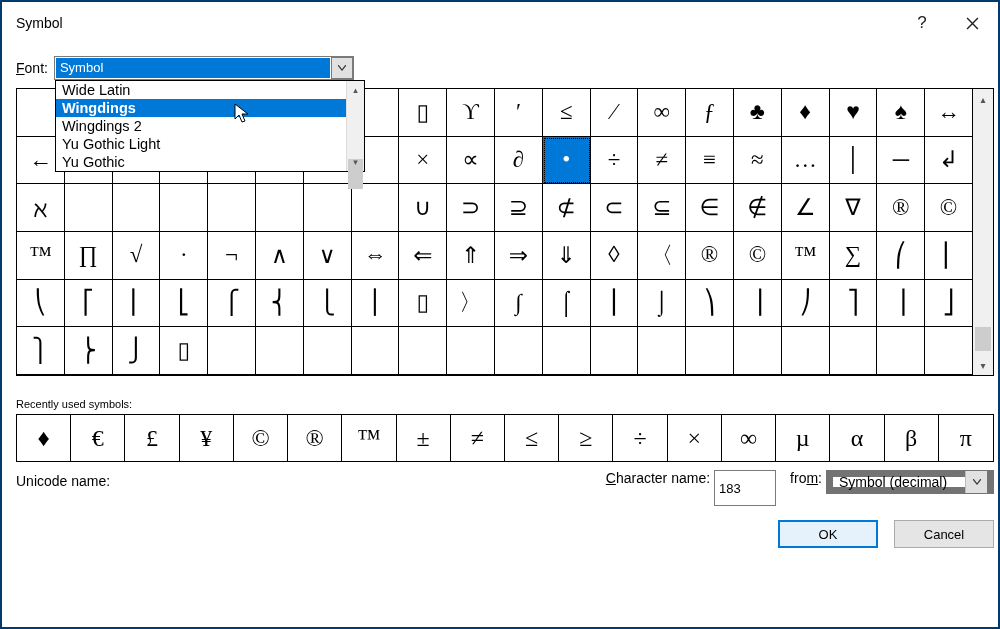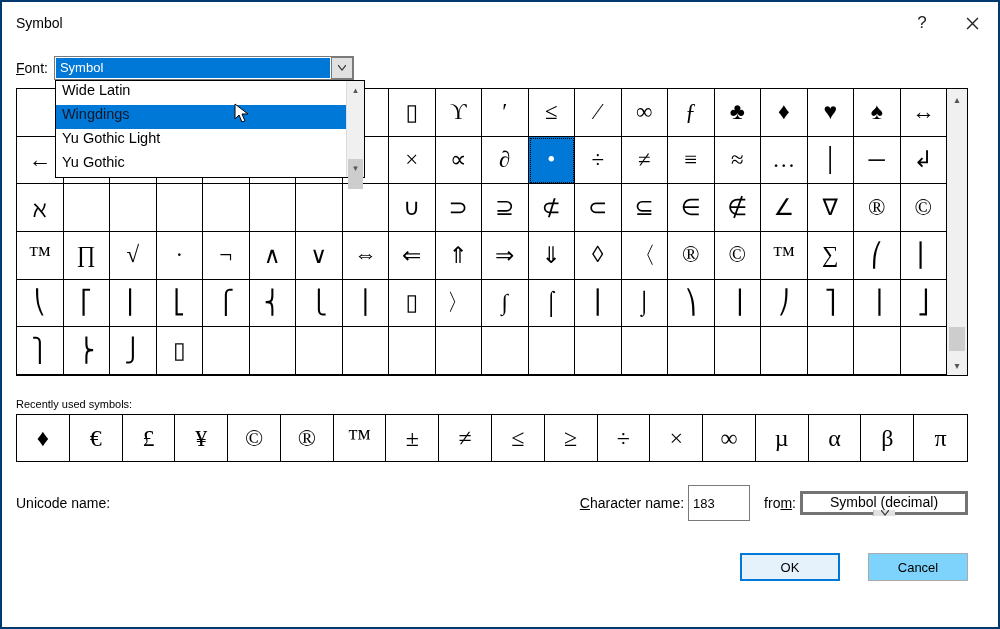--- a/index.html
+++ b/index.html
@@ -33,21 +33,21 @@
   .title-btn {
     width: 48px;
     display: flex;
     align-items: center;
     justify-content: center;
     font-size: 17px;
     color: #222;
   }
   .title-btn.close { width: 52px; }
   .content {
-    padding: 12px 30px 14px 14px;
+    padding: 12px 4px 14px 14px;
     flex: 1;
     display: flex;
     flex-direction: column;
   }
   .font-row {
     display: flex;
     align-items: center;
     gap: 6px;
     margin-bottom: 6px;
   }
@@ -95,25 +95,26 @@
   .dropdown-list {
     flex: 1;
     padding: 0;
     margin: 0;
     list-style: none;
     font-size: 14.5px;
   }
   .dropdown-list li {
     padding: 0 6px;
     line-height: 19px;
-    height: 24px;
+    height: 18px;
   }
   .dropdown-list li.hl {
     background: #0078d7;
-    color: #0f172a;
+    color: #ffffff;
+    font-weight: bold;
   }
   .dd-scrollbar {
     width: 18px;
     background: #f0f0f0;
     position: relative;
     border-left: 1px solid #ddd;
   }
   .dd-scroll-up, .dd-scroll-down {
     position: absolute;
     left: 0; right: 0;
@@ -208,65 +209,64 @@
     border-right: 1px solid #000;
     display: flex;
     align-items: center;
     justify-content: center;
     font-family: "Cambria Math","Segoe UI Symbol", serif;
     font-size: 24px;
   }
   .rcell:last-child { border-right: none; }
 
   .bottom-row {
-    margin-top: 23px;
-    display: flex;
-    align-items: center;
+    margin-top: 8px;
+    display: flex;
+    align-items: flex-start;
     font-size: 14px;
   }
   .uname-block { flex: 1; }
   .uname-block div { line-height: 22px; }
   .cc-input {
     width: 62px;
     height: 36px;
     border: 1px solid #7a7a7a;
     padding: 0 4px;
     margin: 0 14px 0 4px;
     font-family: inherit;
     font-size: 13px;
   }
   .from-combo {
     width: 168px;
     height: 24px;
-    border: 3px solid #737373;
+    border: 7px solid #737373;
     display: flex;
     align-items: center;
     margin-left: 4px;
-    flex-direction: column;
   }
   .from-combo span { flex:1; padding: 0 6px; }
   .from-combo .caret {
     width: 22px; height:22px;
     display:flex; align-items:center; justify-content:center;
     font-size:10px;
     background:#e1e1e1;
     border-left:1px solid #bbb;
   }
 
   .action-row {
-    margin-top: 32px;
+    margin-top: 14px;
     display: flex;
     justify-content: flex-end;
-    gap: 28px;
+    gap: 16px;
   }
   .btn {
     height: 28px;
     width: 100px;
     border: 1px solid #ababab;
-    background: #7dd3fc;
+    background: #e5e5e5;
     font-family: inherit;
     font-size: 13px;
     cursor: pointer;
   }
   .btn.primary {
     border: 2px solid #0078d7;
     background: #e5f1fb;
   }
 </style>
 </head>
@@ -295,20 +295,21 @@
         <div class="combo-btn">
           <svg width="8" height="6" viewBox="0 0 8 6">
               <path d="M0 0 L4 5 L8 0" fill="none" stroke="#333" stroke-width="1.2"></path>
             </svg>
         </div>
 
         <div class="dropdown">
           <ul class="dropdown-list" id="dd-list">
               <li>Wide Latin</li>
               <li class="hl">Wingdings</li>
+              <li>Wingdings 2</li>
               <li>Yu Gothic Light</li>
               <li>Yu Gothic</li>
             </ul>
           <div class="dd-scrollbar">
             <div class="dd-scroll-up">▴</div>
             <div class="dd-thumb"></div>
             <div class="dd-scroll-down">▾</div>
           </div>
           <div class="cursor">
             <svg width="18" height="22" viewBox="0 0 18 22">

